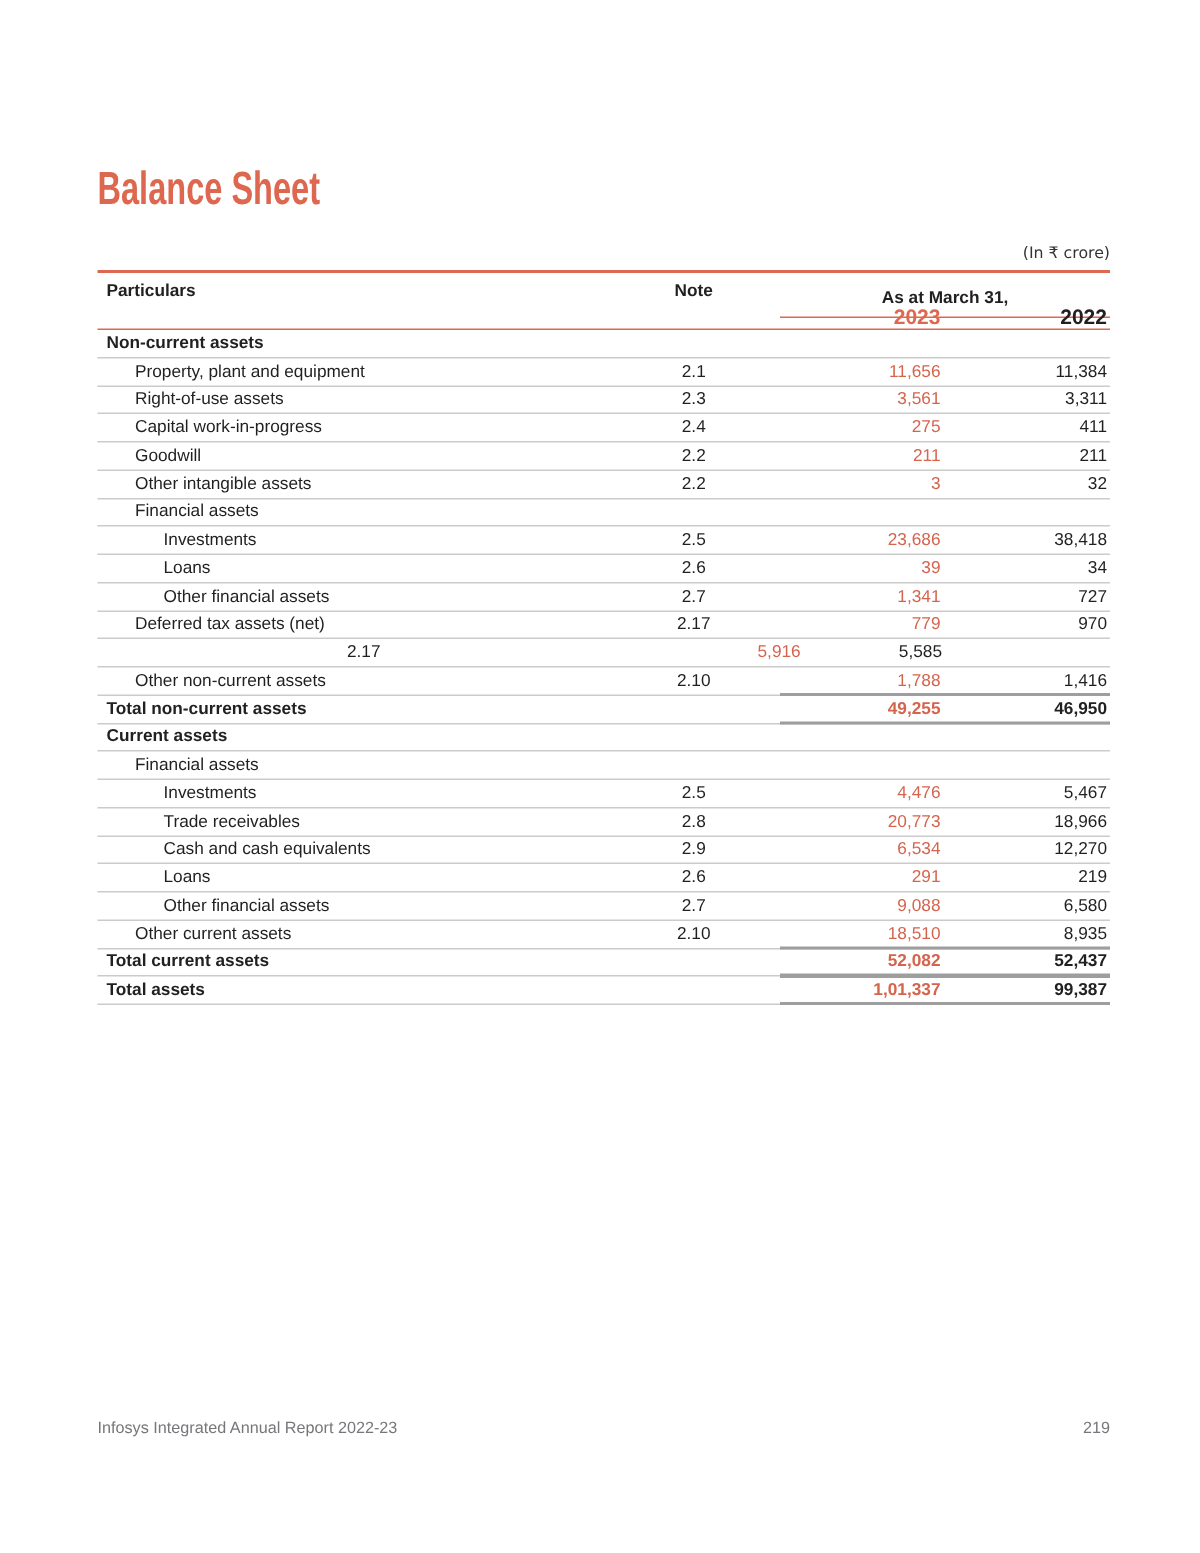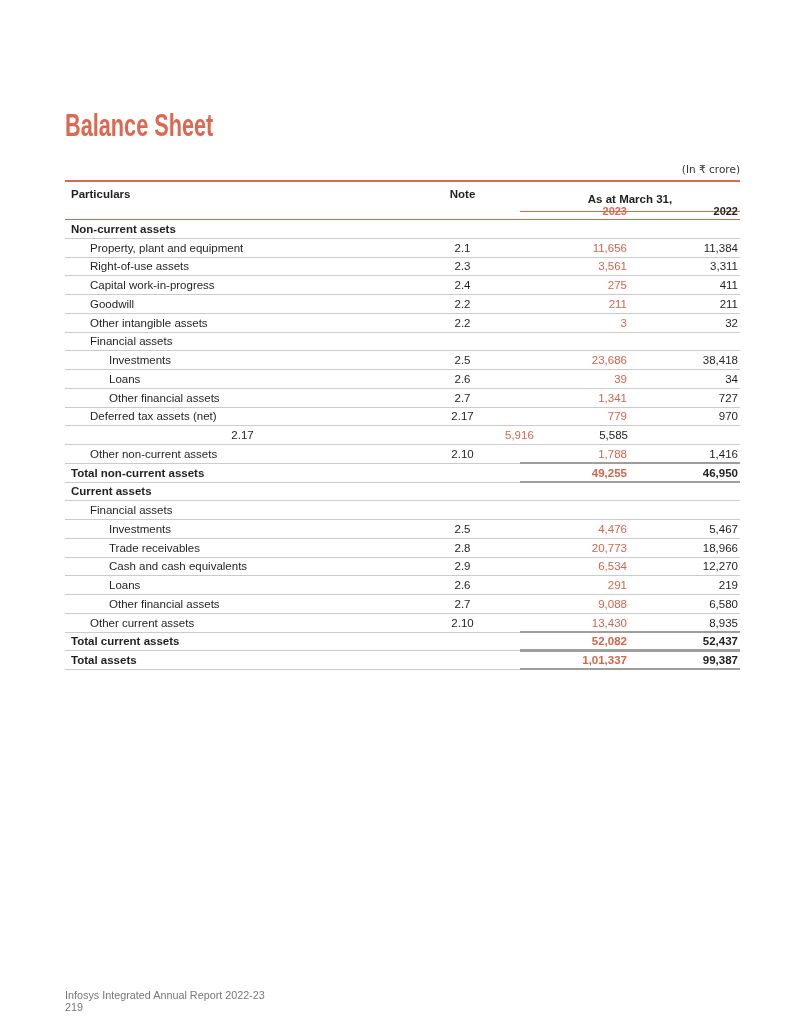--- a/index.html
+++ b/index.html
@@ -31,21 +31,21 @@
     align-items:center;font-weight:bold;font-size:11.5px;
   }
   .h-part{padding-left:6px;}
   .h-note{text-align:center;}
   .h-period{
     text-align:center;height:100%;display:flex;align-items:center;justify-content:center;
     border-bottom:1px solid var(--accent);box-sizing:border-box;margin-top:11px;
   }
   .thead-row2{
     display:grid;grid-template-columns:455px 110px 110px;height:17px;
-    align-items:center;font-weight:bold;font-size:11px;
+    align-items:center;font-weight:bold;font-size:14px;
     border-bottom:1.5px solid var(--accent);
   }
   .h-y2023{text-align:right;padding-right:3px;color:var(--accent);}
   .h-y2022{text-align:right;padding-right:2px;}
   .row{
     display:grid;grid-template-columns:355px 85px 15px 110px 110px;
     height:18.76px;align-items:center;font-size:11.5px;
     border-bottom:1px solid var(--row-line);box-sizing:border-box;position:relative;
   }
   .c-label{padding-left:6px;white-space:nowrap;}
@@ -59,23 +59,23 @@
   .style-total{font-weight:bold;}
   .style-total::before{
     content:"";position:absolute;right:0;top:-1.5px;width:220px;height:2px;
     background:var(--total-line);
   }
   .style-total::after{
     content:"";position:absolute;right:0;bottom:-1px;width:220px;height:2px;
     background:var(--total-line);
   }
   .footer{
-    position:absolute;left:65px;right:60px;top:989px;
+    position:absolute;left:65px;right:60px;top:946px;
     display:flex;justify-content:space-between;align-items:flex-start;
-    font-size:10.8px;color:var(--footer-text);flex-direction:column;
+    font-size:10.8px;color:var(--footer-text);
   }
 </style>
 </head>
 <body>
 
 <div class="content">
   <h1 class="title">Balance Sheet</h1>
   <div class="unit-note">(In ₹ crore)</div>
 
   <div class="bs-table">
@@ -256,21 +256,21 @@
     <div class="c-note">2.7</div>
     <div></div>
     <div class="c-v2023">9,088</div>
     <div class="c-v2022">6,580</div>
   </div>
 
   <div class="row style-plain indent-1">
     <div class="c-label">Other current assets</div>
     <div class="c-note">2.10</div>
     <div></div>
-    <div class="c-v2023">13,430</div>
+    <div class="c-v2023">18,510</div>
     <div class="c-v2022">8,935</div>
   </div>
 
   <div class="row style-total indent-0">
     <div class="c-label">Total current assets</div>
     <div class="c-note"></div>
     <div></div>
     <div class="c-v2023">52,082</div>
     <div class="c-v2022">52,437</div>
   </div>

